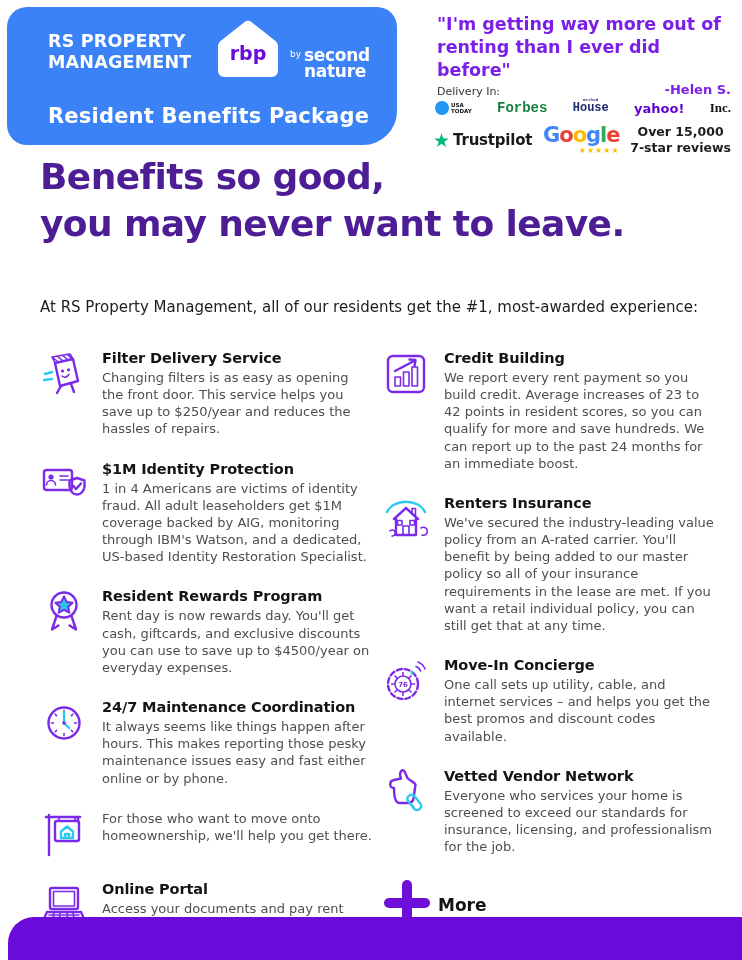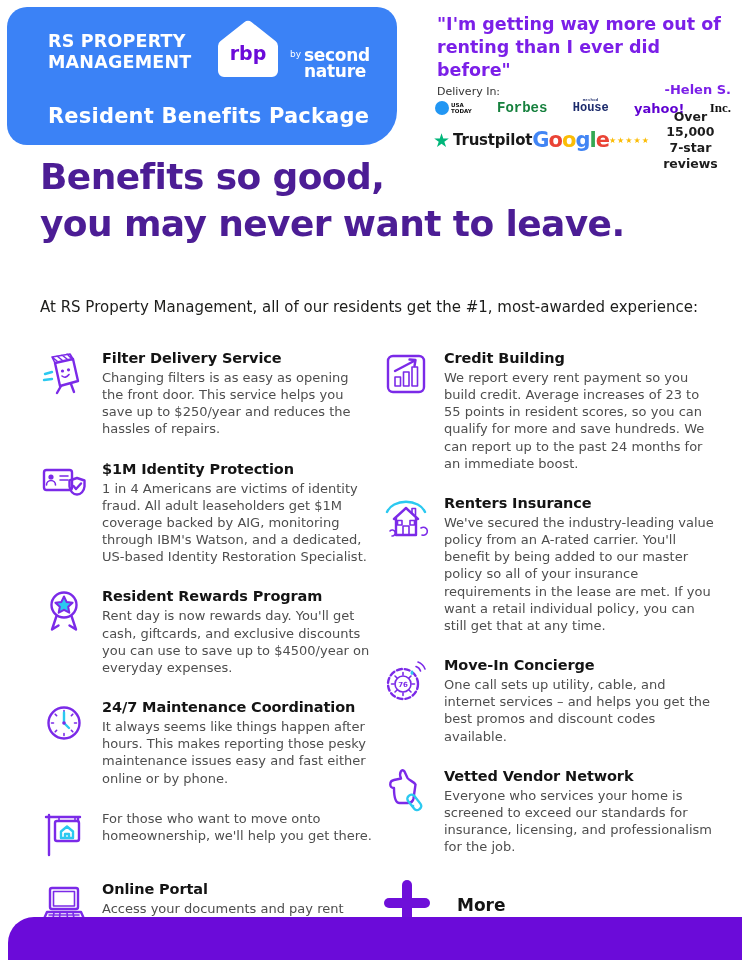--- a/index.html
+++ b/index.html
@@ -32,41 +32,41 @@
   .usatoday .dot { width:14px; height:14px; border-radius:50%; background:#2196F3; }
   .usatoday .txt { font-size:5.5px; font-weight:bold; color:#111; line-height:1.1; }
   .forbes { font-family:Liberation Mono, monospace; font-weight:bold; font-size:14px; color:#15803d; }
   .house { position:relative; font-weight:bold; font-size:12px; color:#1B2A6B;font-family:Liberation Mono, monospace; }
   .house .small { position:absolute; top:-3px; left:10px; font-size:4px; letter-spacing:.2px; }
   .yahoo { font-weight:bold; font-size:13px; color:#5F01D1; }
   .inc { font-family:"Liberation Serif",serif; font-weight:bold; font-size:13px; color:#111; }
   .trustpilot { display:flex; align-items:center; gap:3px; }
   .trustpilot .star { color:#00B67A; font-size:19px; line-height:1; }
   .trustpilot .tp-word { font-size:15px; font-weight:600; color:#191919; letter-spacing:-.2px; }
-  .google { display:flex; flex-direction:row; align-items:center; line-height:1; }
+  .google { display:flex; flex-direction:column; align-items:flex-end; line-height:1; }
   .google .word { font-size:21px; font-weight:bold; letter-spacing:-1px; }
   .google .word span:nth-child(1){color:#4285F4}.google .word span:nth-child(2){color:#EA4335}
   .google .word span:nth-child(3){color:#FBBC05}.google .word span:nth-child(4){color:#4285F4}
   .google .word span:nth-child(5){color:#34A853}.google .word span:nth-child(6){color:#EA4335}
   .google .stars { color:#FBBC05; font-size:8px; letter-spacing:1px; margin-top:1px; }
   .reviews { font-size:12.5px; font-weight:bold; color:#1d1d1d; line-height:1.25; text-align:center; }
 
   
   .headline { position:absolute; left:40px; top:154px; color:#4c1d95;
     font-size:36px; font-weight:800; letter-spacing:-.6px; line-height:1.3; }
   .intro { position:absolute; left:40px; top:298px; width:680px; font-size:15px; color:#1D1D1B; }
 
   
   .benefits { position:absolute; left:38px; top:350px; width:676px;
     display:grid; grid-template-columns:334px 334px; column-gap:8px; }
   .item { display:flex; gap:12px; margin-bottom:23px; }
   .icon-box { flex:0 0 52px; display:flex; justify-content:center; align-items:flex-start; }
   .item-title { font-size:14.5px; font-weight:bold; color:#141414; margin-bottom:3px; letter-spacing:-.1px; }
   .item-desc { font-size:13px; color:#4e4e4e; line-height:1.32; }
-  .more-row { display:flex; align-items:center; gap:27px; margin-top:14px; margin-left:4px; }
+  .more-row { display:flex; align-items:center; gap:8px; margin-top:14px; margin-left:4px; }
   .more-label { font-size:17px; font-weight:bold; color:#141414; }
 
   
   .ic { stroke:#7B2AE8; fill:none; stroke-width:2.4; stroke-linecap:round; stroke-linejoin:round; }
   .ic-thin { stroke:#7B2AE8; fill:none; stroke-width:1.6; stroke-linecap:round; stroke-linejoin:round; }
   .cy { stroke:#2BC9F0; fill:none; stroke-width:2.4; stroke-linecap:round; stroke-linejoin:round; }
   .cyf { fill:#2BC9F0; }
   .pf { fill:#7B2AE8; }
 
   
@@ -254,21 +254,21 @@
           <svg width="48" height="48" viewBox="0 0 48 48">
             <rect class="ic" x="6" y="6" width="36" height="36" rx="5"></rect>
             <rect class="ic-thin" x="13" y="27" width="5.5" height="9"></rect>
             <rect class="ic-thin" x="21.5" y="22" width="5.5" height="14"></rect>
             <rect class="ic-thin" x="30" y="17" width="5.5" height="19"></rect>
             <path class="ic" d="M13,21 L33,10.5 M27.5,9.5 l6,.5 l-1,6"></path>
           </svg>
         </span>
         <span>
           <div class="item-title">Credit Building</div>
-          <div class="item-desc">We report every rent payment so you build credit. Average increases of 23 to 55 points in resident scores, so you can qualify for more and save hundreds. We can report up to the past 24 months for an immediate boost.</div>
+          <div class="item-desc">We report every rent payment so you build credit. Average increases of 23 to 42 points in resident scores, so you can qualify for more and save hundreds. We can report up to the past 24 months for an immediate boost.</div>
         </span>
       </div>
 
       <div class="item">
         <span class="icon-box">
           <svg width="50" height="48" viewBox="0 0 50 48">
             <path class="cy" stroke-width="3" d="M6,17 a20,15 0 0 1 38,0"></path>
             <path class="ic" d="M13,24 L25,13 L37,24 M15,22.5 V40 H35 V22.5"></path>
             <path class="ic-thin" d="M31,17.5 v-4 h3.5 v7"></path>
             <rect class="ic-thin" x="22" y="31" width="6" height="9"></rect>

